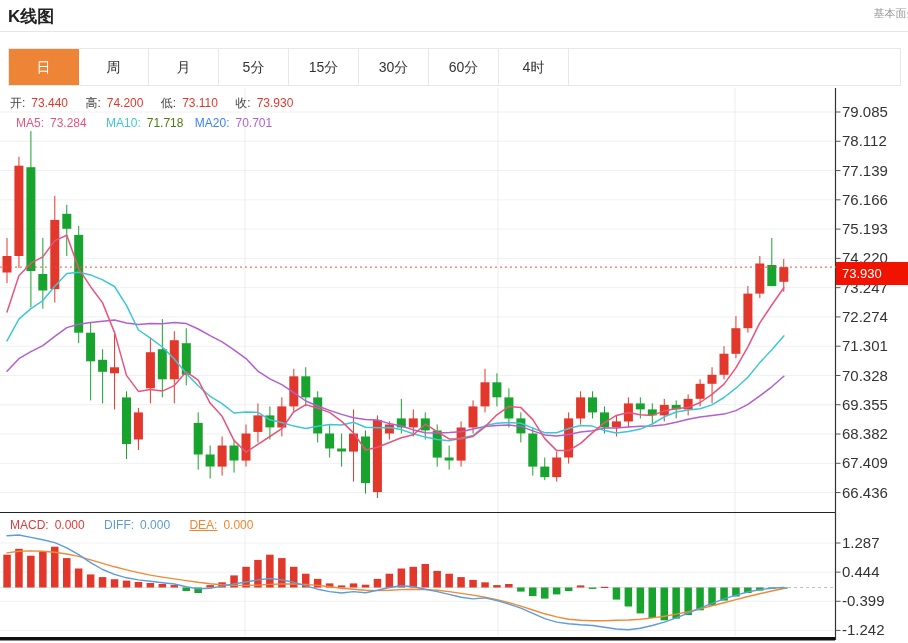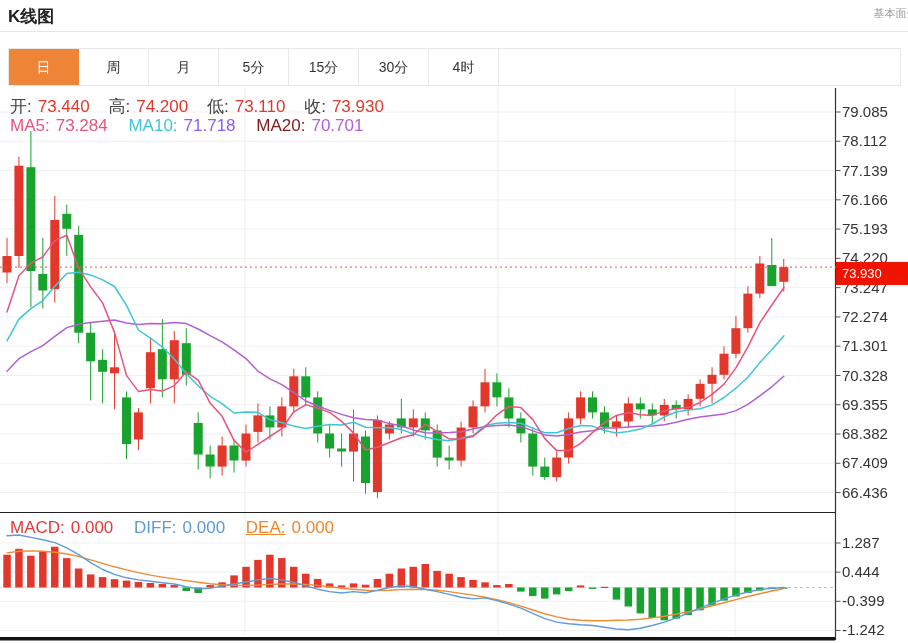--- a/index.html
+++ b/index.html
@@ -7,21 +7,21 @@
        font-family:"Liberation Sans","DejaVu Sans",sans-serif;-webkit-font-smoothing:antialiased;}
   .abs{position:absolute;}
   #page-title{left:8px;top:5px;font-size:17px;font-weight:bold;color:#222;}
   #analysis-link{right:6px;top:6px;font-size:11px;color:#999;cursor:pointer;}
   #title-divider{left:0;top:31px;width:908px;height:1px;background:#e6e6e6;}
   #tab-strip{left:8px;top:48px;width:891px;height:36px;border:1px solid #e8e8e8;display:flex;}
   .tab{width:69px;height:36px;line-height:36px;text-align:center;font-size:14px;color:#333;
        border-right:1px solid #e8e8e8;cursor:pointer;background:#fff;flex:0 0 auto;}
   .tab.active{background:#ee8435;color:#fff;border-color:#ee8435;}
   #chart-wrap{left:0;top:0;width:908px;height:565px;padding-left:33px;}
-  .info-row{left:10px;font-size:17px;white-space:nowrap;text-align:center;}
+  .info-row{left:10px;font-size:12px;white-space:nowrap;text-align:center;}
   .info-row span{margin-right:6px;}
   .lbl{color:#444;}
   .val-red{color:#e2382c;}
   #ohlc-row{top:95px;}
   #ma-row{top:116px;}
   #macd-row{top:518px;}
   .axis-label{position:absolute;left:842px;font-size:15px;color:#333;height:16px;line-height:16px;}
   #last-price-badge{left:836px;top:262px;width:66px;height:23px;line-height:23px;background:#f01400;
       color:#fff;font-size:13px;padding-left:6px;z-index:5;}
 </style>
@@ -34,20 +34,21 @@
   <div id="analysis-link" class="abs">基本面分析&gt;</div>
   <div id="title-divider" class="abs"></div>
 
   <div id="tab-strip" class="abs">
       <div class="tab active">日</div>
       <div class="tab">周</div>
       <div class="tab">月</div>
       <div class="tab">5分</div>
       <div class="tab">15分</div>
       <div class="tab">30分</div>
+      <div class="tab">60分</div>
       <div class="tab">4时</div>
     </div>
 
   <svg id="chart-svg" class="abs" style="left:0;top:0;" width="908" height="643">
       <g>
         <line x1="0" y1="112" x2="835" y2="112" stroke="#f0f0f0" stroke-width="1"></line>
         <line x1="0" y1="141.27465099999998" x2="835" y2="141.27465099999998" stroke="#f0f0f0" stroke-width="1"></line>
         <line x1="0" y1="170.54930199999995" x2="835" y2="170.54930199999995" stroke="#f0f0f0" stroke-width="1"></line>
         <line x1="0" y1="199.8239529999999" x2="835" y2="199.8239529999999" stroke="#f0f0f0" stroke-width="1"></line>
         <line x1="0" y1="229.09860399999988" x2="835" y2="229.09860399999988" stroke="#f0f0f0" stroke-width="1"></line>
@@ -311,23 +312,23 @@
     </svg>
 
   <div id="ohlc-row" class="abs info-row">
     <span class="lbl">开:</span><span class="val-red" style="margin-right:14px;">73.440</span>
     <span class="lbl">高:</span><span class="val-red" style="margin-right:14px;">74.200</span>
     <span class="lbl">低:</span><span class="val-red" style="margin-right:14px;">73.110</span>
     <span class="lbl">收:</span><span class="val-red">73.930</span>
   </div>
 
   <div id="ma-row" class="abs info-row">
-    <span style="color:#e8547d;">MA5:</span><span style="color:#e8547d;margin-right:16px;">73.284</span>
-    <span style="color:#3ec6d6;">MA10:</span><span style="color:#8b5cf6;margin-right:16px;">71.718</span>
-    <span style="color:#7f1d1d;">MA20:</span><span style="color:#b35fd0;margin-top:25px;">70.701</span>
+    <span style="color:#e8547d;margin-left:6px;">MA5:</span><span style="color:#e8547d;margin-right:16px;">73.284</span>
+    <span style="color:#3ec6d6;">MA10:</span><span style="color:#4d7c0f;margin-right:8px;">71.718</span>
+    <span style="color:#3b82f6;">MA20:</span><span style="color:#b35fd0;margin-top:25px;">70.701</span>
   </div>
 
   <div id="macd-row" class="abs info-row">
     <span style="color:#e03a3a;">MACD:</span><span style="color:#e03a3a;margin-right:16px;">0.000</span>
     <span style="color:#5b9bd8;">DIFF:</span><span style="color:#5b9bd8;margin-right:16px;">0.000</span>
     <span style="color:#f0862e;text-decoration:underline;">DEA:</span><span style="color:#f0862e;">0.000</span>
   </div>
 
   <div id="price-axis">
       <div class="axis-label" style="top: 104px;">79.085</div>

